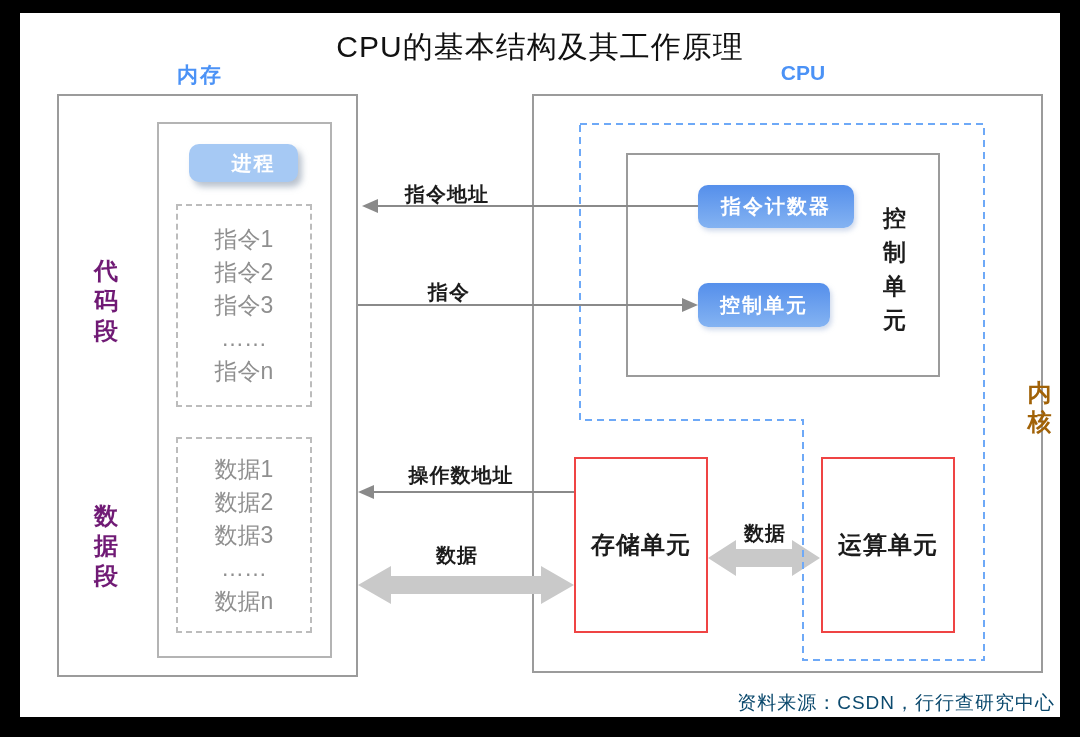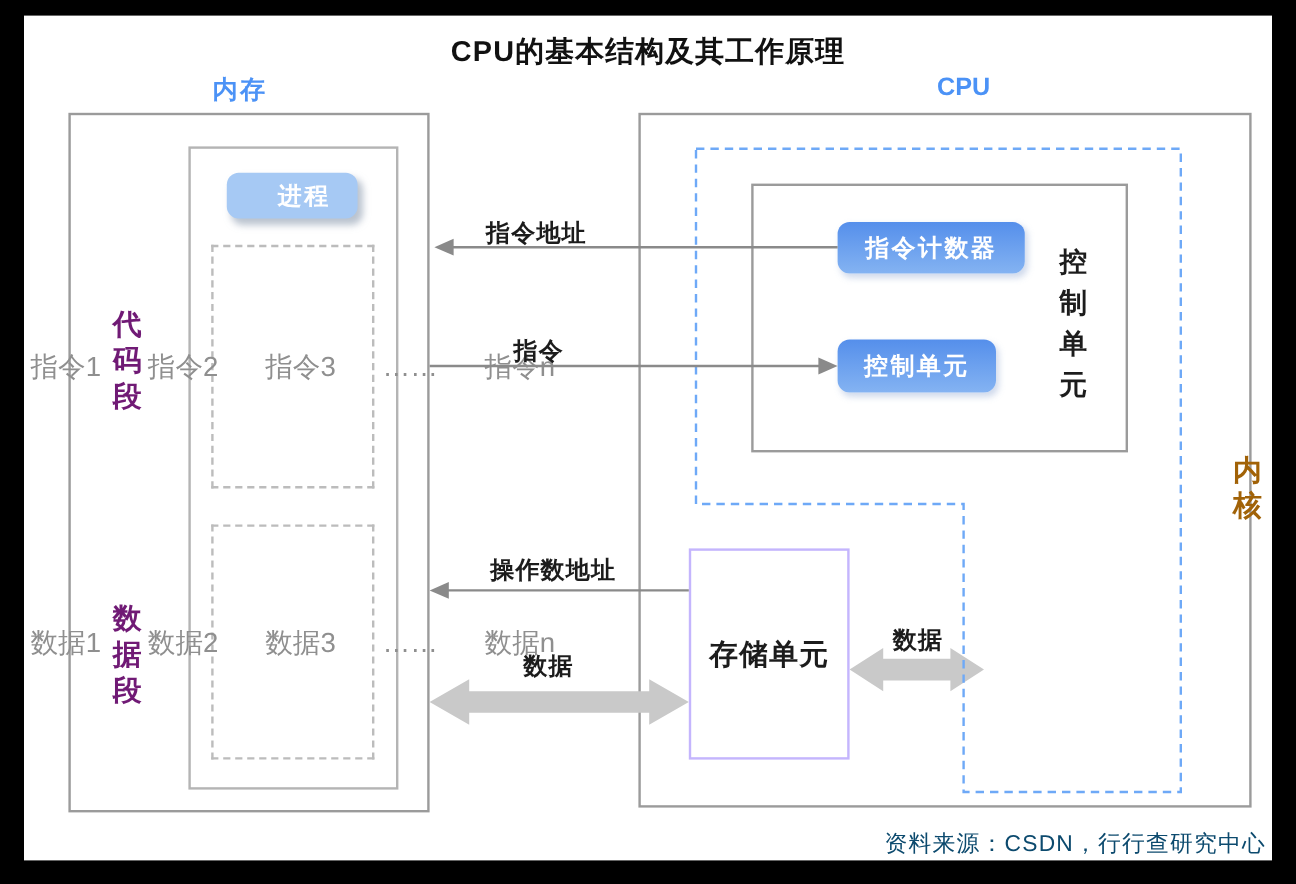--- a/index.html
+++ b/index.html
@@ -8,31 +8,31 @@
     font-family:"Liberation Sans",sans-serif;
     -webkit-font-smoothing:antialiased;
   }
   .canvas{
     position:absolute;left:20px;top:13px;width:1040px;height:704px;
     background:#fff;overflow:hidden;
   }
   .abs{position:absolute;}
   .title{
     left:0;right:0;top:14px;text-align:center;
-    font-size:24px;font-weight:700;color:#111;letter-spacing:1px;
+    font-size:30px;font-weight:400;color:#111;letter-spacing:1px;
   }
   .zone-label{
     width:100px;top:48px;text-align:center;
     font-size:21px;font-weight:600;color:#4b92f6;letter-spacing:2px;
   }
   .box{border:2px solid #9b9b9b;background:#fff;box-sizing:border-box;}
   .box-light{border:2px solid #b4b4b4;background:#fff;box-sizing:border-box;}
   .dashed-box{
     border:2px dashed #bcbcbc;box-sizing:border-box;
-    display:flex;flex-direction:row;justify-content:center;align-items:center;gap:39px;
+    display:flex;flex-direction:column;justify-content:center;align-items:center;
   }
   .gray-line{
     font-size:23px;color:#8f8f8f;line-height:33px;white-space:nowrap;
   }
   .v-label{
     width:28px;font-size:24px;font-weight:700;color:#701a75;
     line-height:30px;word-break:break-all;text-align:center;
   }
   .v-label-sm{
     width:27px;font-size:23px;font-weight:600;color:#1c1c1c;
@@ -49,21 +49,21 @@
   }
   .pill-process{
     background:#a6c9f4;
     box-shadow:4px 5px 6px rgba(140,155,175,.6);
   }
   .pill-grad{
     background:linear-gradient(to top,#84b3f2,#558feb);
     box-shadow:2px 3px 5px rgba(120,150,200,.35);
   }
   .unit-box{
-    border:2px solid #c4b5fd;background:#fff;box-sizing:border-box;
+    border:2px solid #ef4444;background:#fff;box-sizing:border-box;
     display:flex;align-items:center;justify-content:center;
     font-size:24px;font-weight:600;color:#1c1c1c;letter-spacing:1px;
   }
   .arrow-label{
     width:200px;text-align:center;font-size:20px;font-weight:600;color:#1c1c1c;
     z-index:6;letter-spacing:1px;
   }
   .small-label{
     width:200px;text-align:center;font-size:19px;font-weight:600;color:#1c1c1c;
     z-index:6;letter-spacing:1px;
@@ -122,20 +122,23 @@
     <span>指令计数器</span>
   </div>
   <div class="abs pill pill-grad" style="left:678px;top:270px;width:132px;height:44px;">
     <span>控制单元</span>
   </div>
 
 
   <div class="abs unit-box" style="left:554px;top:444px;width:134px;height:176px;">
     <span>存储单元</span>
   </div>
+  <div class="abs unit-box" style="left:801px;top:444px;width:134px;height:176px;">
+    <span>运算单元</span>
+  </div>
 
   <div class="abs v-label-blue" style="left:979px;top:365px;">内核</div>
 
   <div class="abs arrow-label" style="left:329px;top:266px;">指令</div>
   <div class="abs arrow-label" style="left:327px;top:168px;">指令地址</div>
   <div class="abs arrow-label" style="left:341px;top:449px;">操作数地址</div>
   <div class="abs arrow-label" style="left:337px;top:529px;">数据</div>
   <div class="abs arrow-label" style="left:645px;top:507px;">数据</div>
 
   <div class="abs source">资料来源：CSDN，行行查研究中心</div>

